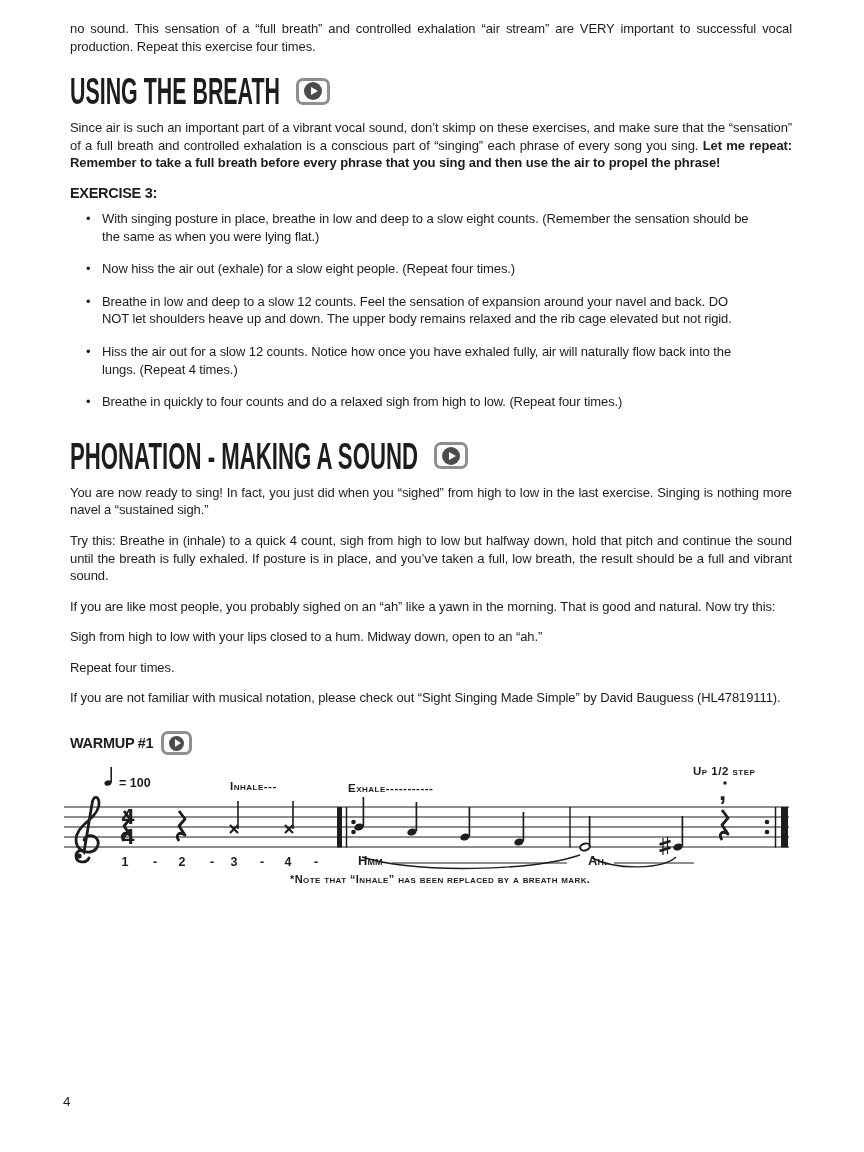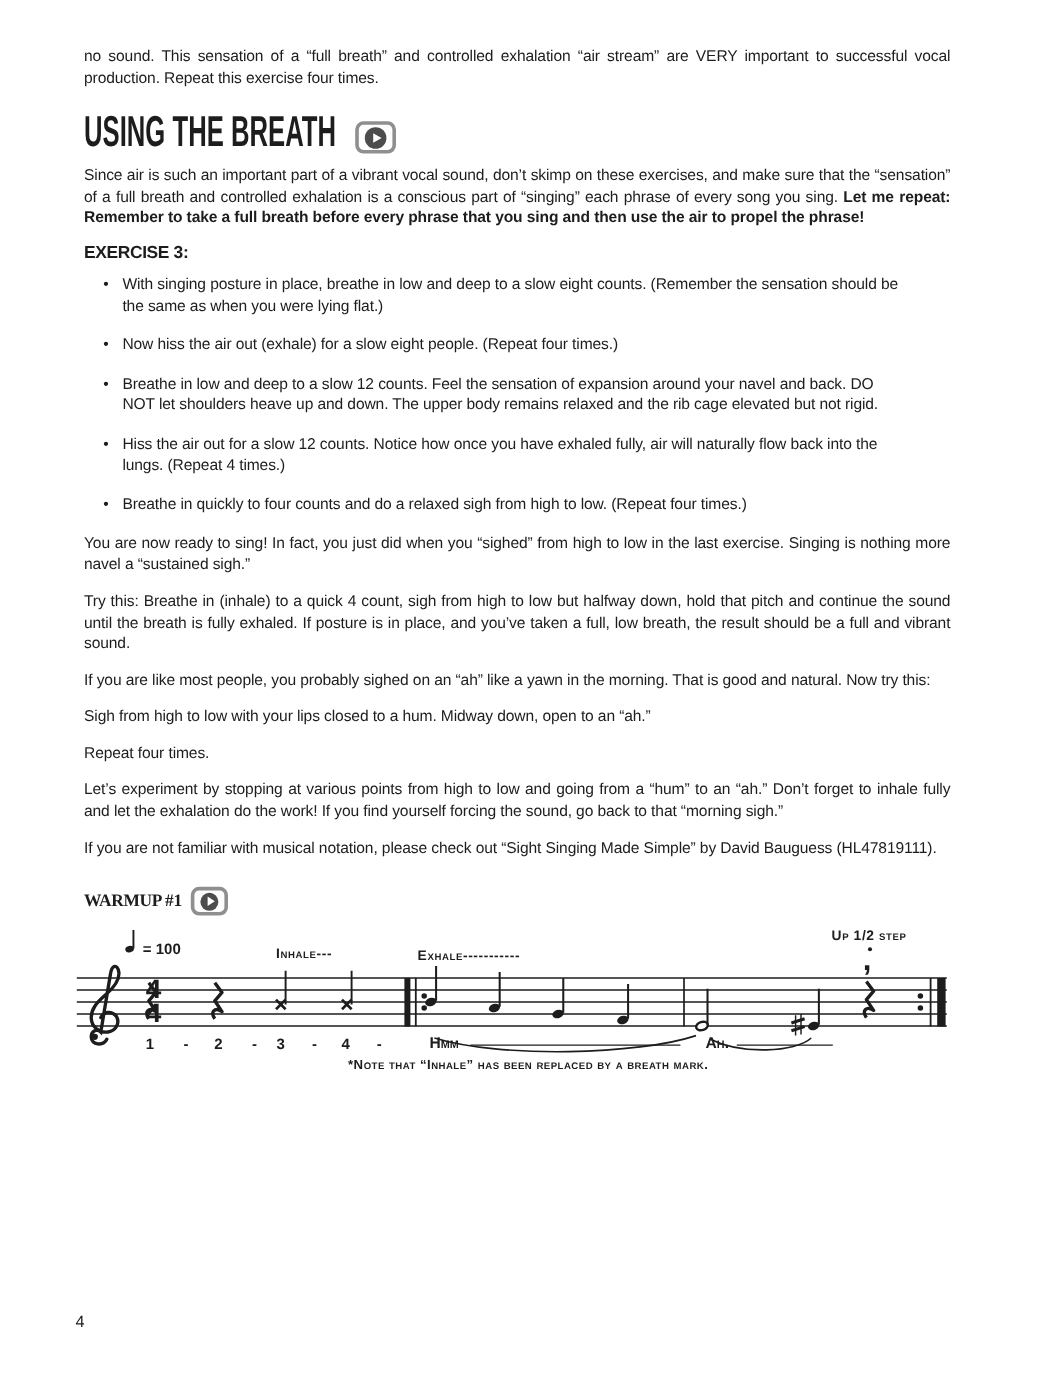--- a/index.html
+++ b/index.html
@@ -1,26 +1,26 @@
 <!DOCTYPE html>
 <html><head>
 <meta charset="utf-8">
 <style>
   * { box-sizing: border-box; margin: 0; padding: 0; }
   html,body { width:864px; height:1152px; background:#ffffff; overflow:hidden; }
   body { font-family:"Liberation Sans", sans-serif; color:#1d1d1d; position:relative; }
-  .page { padding:38px 72px 0 70px; }
+  .page { padding:20px 72px 0 70px; }
 
   p.body { font-size:13px; line-height:17.6px; text-align:justify; letter-spacing:-0.1px; margin-bottom:13px; }
   p.tight { margin-bottom:17px; }
 
-  .h1-row { display:flex; align-items:flex-end; gap:12px; margin-top:13px; margin-bottom:9px; }
+  .h1-row { display:flex; align-items:center; gap:12px; margin-top:13px; margin-bottom:9px; }
   .h1-row svg text { font-family:"Liberation Sans", sans-serif; font-weight:bold; fill:#1d1d1d; }
 
-  .sublabel-row { display:flex; align-items:center; gap:8px;font-family:Liberation Serif, serif; }
+  .sublabel-row { display:flex; align-items:center; gap:8px; }
   .sublabel { font-size:14.5px; font-weight:bold; letter-spacing:-0.3px; }
 
   .exercise-label { font-size:14.5px; font-weight:bold; margin-bottom:9px; letter-spacing:-0.3px; }
 
   .bullets { margin-left:16px; margin-bottom:6px; }
   .bullet { display:flex; margin-bottom:15px; }
   .bullet .dot { width:16px; font-size:13px; line-height:17.6px; }
   .bullet .btxt { max-width:648px; font-size:13px; line-height:17.6px; letter-spacing:-0.1px; }
 
   .video-icon { flex:0 0 auto; width:34px; height:27px; border:3px solid #8f8f8f; border-radius:7px;
@@ -83,27 +83,36 @@
     <div class="bullet">
       <span class="dot">•</span>
       <span class="btxt">Hiss the air out for a slow 12 counts. Notice how once you have exhaled fully, air will naturally flow back into the lungs. (Repeat 4 times.)</span>
     </div>
     <div class="bullet">
       <span class="dot">•</span>
       <span class="btxt">Breathe in quickly to four counts and do a relaxed sigh from high to low. (Repeat four times.)</span>
     </div>
   </div>
 
+  <div class="h1-row mt-phonation">
+    <svg width="352" height="38">
+      <text x="0" y="32" font-size="36" textLength="348" lengthAdjust="spacingAndGlyphs">PHONATION - MAKING A SOUND</text>
+    </svg>
+    <span class="video-icon">
+      <span class="vi-circle">
+        <span class="vi-triangle"></span>
+      </span>
+    </span>
+  </div>
 
   <p class="body">You are now ready to sing!  In fact, you just did when you “sighed” from high to low in the last exercise.  Singing is nothing more navel a “sustained sigh.”</p>
   <p class="body">Try this: Breathe in (inhale) to a quick 4 count, sigh from high to low but halfway down, hold that pitch and continue the sound until the breath is fully exhaled. If posture is in place, and you’ve taken a full, low breath, the result should be a full and vibrant sound.</p>
   <p class="body">If you are like most people, you probably sighed on an “ah” like a yawn in the morning. That is good and natural. Now try this:</p>
   <p class="body">Sigh from high to low with your lips closed to a hum. Midway down, open to an “ah.”</p>
   <p class="body">Repeat four times.</p>
-  <p class="body">Let’s experiment by stopping at various points from high to low and going from a “hum” to an “ah.” Don’t forget to inhale fully and let the exhalation do the work! If you find yourself forcing the sound, go back to that “morning sigh.”</p>
 
 
   <p class="body">If you are not familiar with musical notation, please check out “Sight Singing Made Simple” by David Bauguess (HL47819111).</p>
 
   <div class="sublabel-row warmup-row">
     <span class="sublabel">WARMUP #1</span>
     <span class="video-icon sm">
       <span class="vi-circle">
         <span class="vi-triangle"></span>
       </span>

